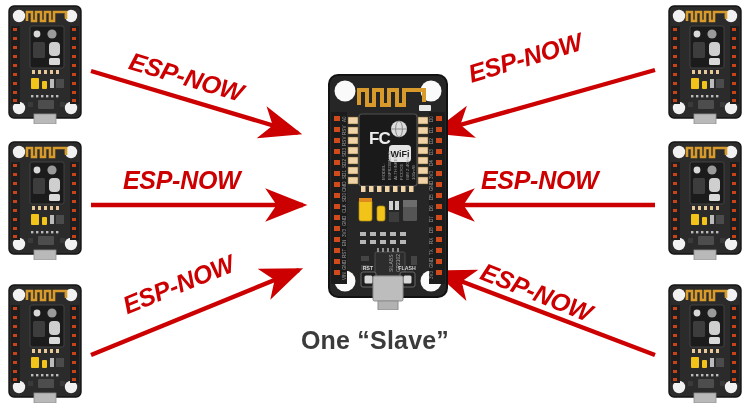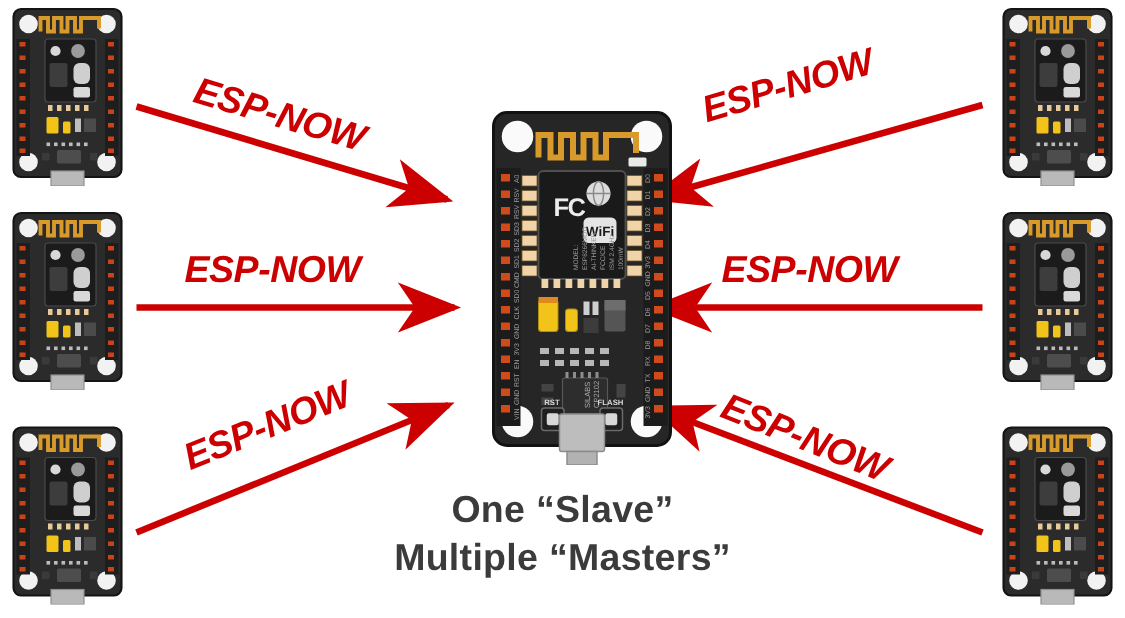--- a/index.html
+++ b/index.html
@@ -639,15 +639,14 @@
       <rect x="85" y="200" width="15" height="15" rx="2" fill="#1f1f1f" stroke="#6a6a6a" stroke-width="1"></rect>
       <rect x="88.5" y="203.5" width="8" height="8" rx="1.5" fill="#d8d8d8"></rect>
       <text x="92" y="198" text-anchor="middle" font-family="'Liberation Sans',sans-serif" font-size="5.2" fill="#d6d6d6" font-weight="bold">FLASH</text>
 
       <rect x="58" y="204" width="30" height="25" rx="1.5" fill="#bdbdbd" stroke="#8d8d8d" stroke-width="1"></rect>
       <rect x="63" y="229" width="20" height="9" fill="#b2b2b2" stroke="#8d8d8d" stroke-width="1"></rect>
     </svg>
   </div>
 
   <div class="caption cap1">One “Slave”</div>
-  <div class="caption cap2">Multiple “Masters”</div>
 
 </div>
 
 </body></html>

